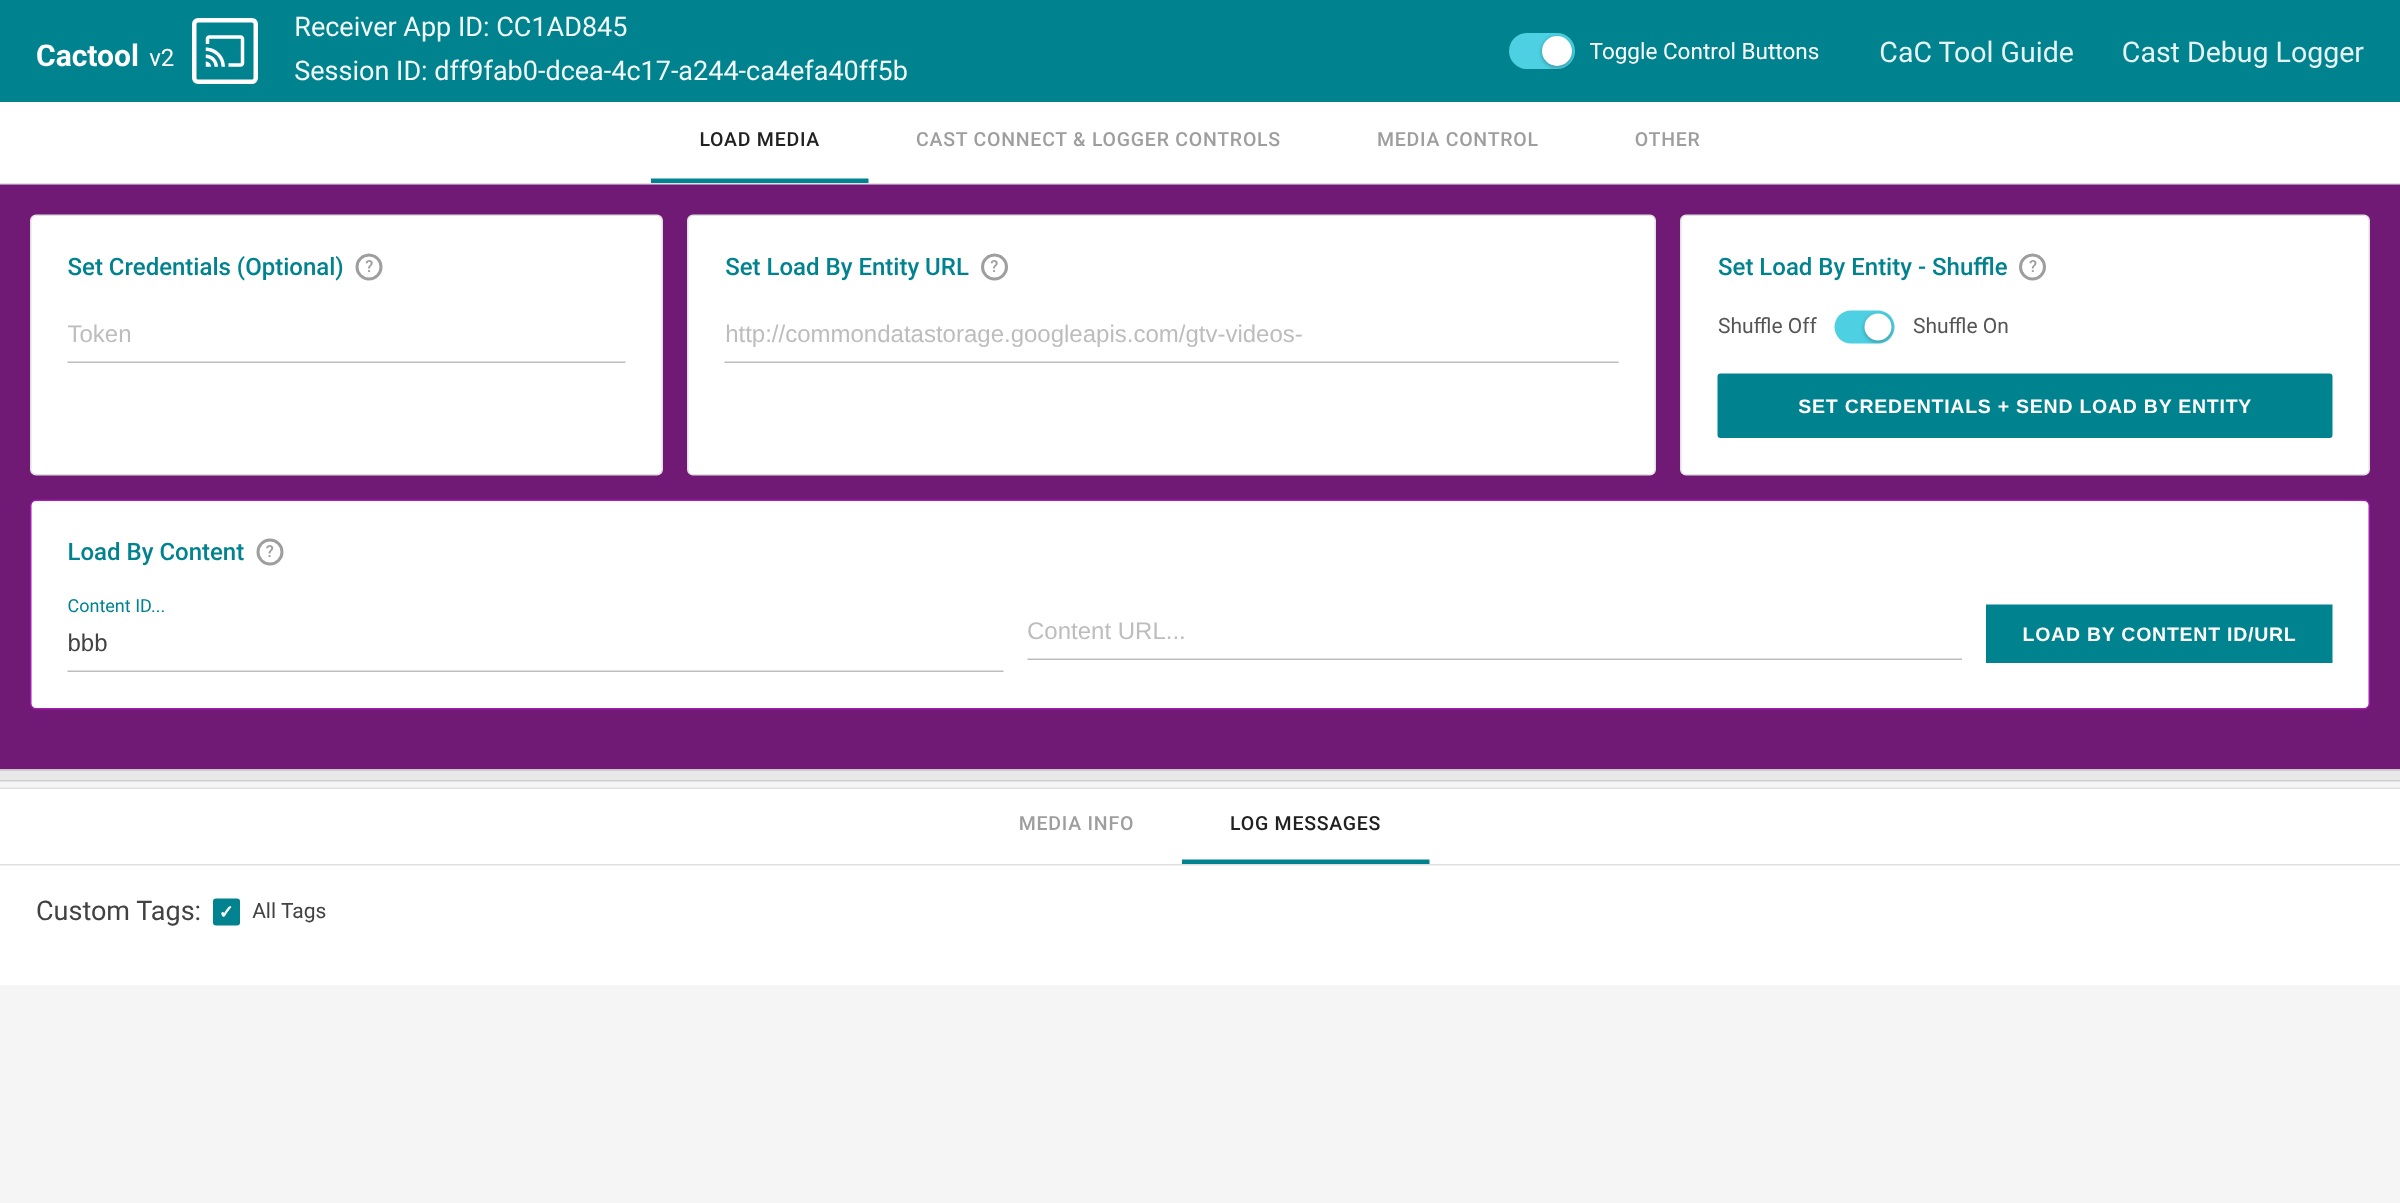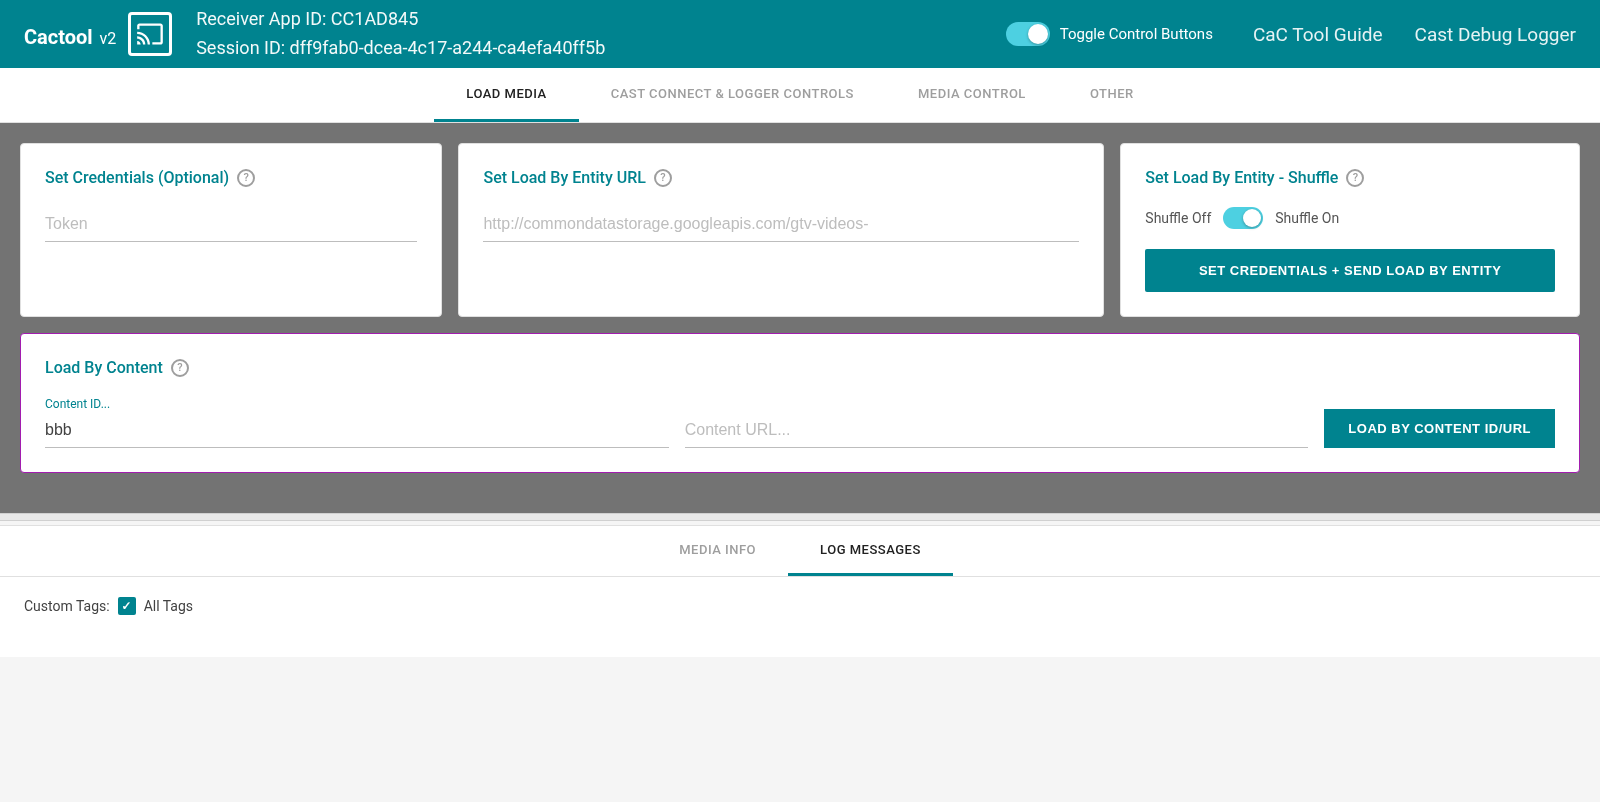--- a/index.html
+++ b/index.html
@@ -107,21 +107,21 @@
       text-transform: uppercase;
     }
     .main-tab.active {
       color: #212121;
       border-bottom: 3px solid #00838f;
     }
 
     
     .content-area {
       padding: 20px 20px;
-      background: #737373;
+      background: #701a75;
     }
 
     
     .cards-row {
       display: flex;
       gap: 16px;
       margin-bottom: 16px;
     }
 
     .card {
@@ -223,21 +223,21 @@
     .load-content-card {
       background: white;
       border: 1px solid #a21caf;
       border-radius: 4px;
       padding: 24px;
       margin-bottom: 20px;
     }
     .load-content-inputs {
       display: flex;
       gap: 16px;
-      align-items: flex-end;
+      align-items: center;
       margin-top: 8px;
     }
     .input-group {
       flex: 1;
     }
     .input-label {
       font-size: 12px;
       color: #00838f;
       margin-bottom: 2px;
     }
@@ -287,21 +287,21 @@
     .bottom-content {
       padding: 20px 24px;
       min-height: 80px;
     }
     .custom-tags-row {
       display: flex;
       align-items: center;
       gap: 8px;
     }
     .custom-tags-label {
-      font-size: 14px;
+      font-size: 18px;
       color: #424242;
       text-align: right;
     }
     .checkbox-teal {
       width: 18px;
       height: 18px;
       background: #00838f;
       border-radius: 2px;
       display: inline-flex;
       align-items: center;

